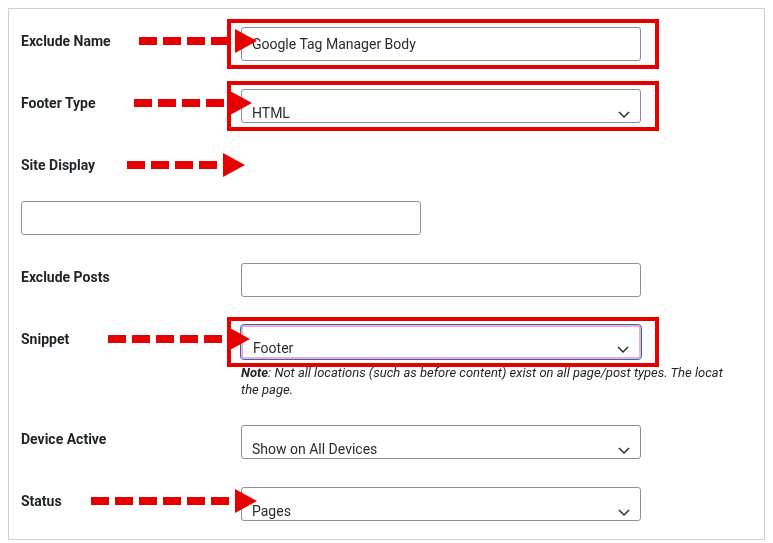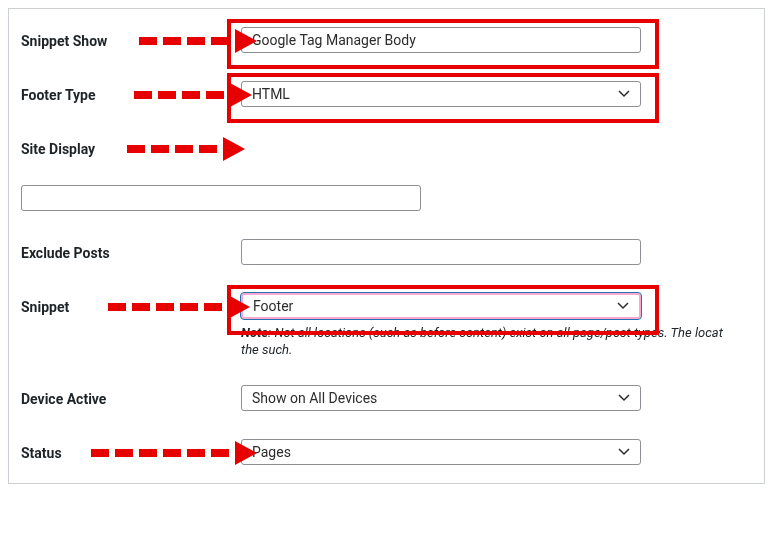--- a/index.html
+++ b/index.html
@@ -26,32 +26,32 @@
       flex-shrink: 0;
       font-weight: 700;
       padding-top: 6px;
     }
     .field {
       flex: 1;
       position: relative;
     }
     input[type="text"], .select-box {
       width: 400px;
-      height: 26px;
+      height: 34px;
       border: 1px solid #8c8f94;
       border-radius: 3px;
       padding: 1px 10px;
       font-size: 14px;
       background: #fff;
       color: #2c2c2c;
       font-family: inherit;
     }
     .select-box {
       display: flex;
-      align-items: center;
+      align-items: flex-end;
       justify-content: space-between;
       cursor: pointer;
     }
     .select-box.focused {
       border: 2px solid #f9a8d4;
       outline: 1px solid #2271b1;
       outline-offset: 0;
     }
     .caret {
       width: 12px;
@@ -93,21 +93,21 @@
       border-top: 12px solid transparent;
       border-bottom: 12px solid transparent;
     }
   </style>
 </head>
 <body>
 
 <div class="panel">
 
   <div class="row">
-    <div class="label">Snippet Show</div>
+    <div class="label">Exclude Name</div>
     <div class="field">
       <input type="text" value="Google Tag Manager Body" style="">
       <div class="red-box" style="left:-14px; top:-8px; width:432px; height:50px;"></div>
     </div>
     <div class="arrow" style="left:118px; top:16px;">
       <div class="arrow-body">
         <div class="dash"></div>
           <div class="dash"></div>
           <div class="dash"></div>
           <div class="dash"></div>
@@ -174,21 +174,21 @@
         <span class="caret">
             <svg viewBox="0 0 12 12">
               <path d="M1 3 L6 8 L11 3" fill="none" stroke="#2c2c2c" stroke-width="1.5"></path>
             </svg>
           </span>
       </div>
       <div class="red-box" style="left:-14px; top:-8px; width:432px; height:50px;"></div>
       <div class="note">
         <b>Note</b><span>: Not all locations (such as before content) exist on all page/post types. The locat</span>
       </div>
-      <div class="note" style="margin-top:2px;">the such.</div>
+      <div class="note" style="margin-top:2px;">the page.</div>
     </div>
     <div class="arrow" style="left:87px; top:16px;">
       <div class="arrow-body">
         <div class="dash"></div>
           <div class="dash"></div>
           <div class="dash"></div>
           <div class="dash"></div>
           <div class="dash"></div>
         <div class="arrow-head"></div>
       </div>

